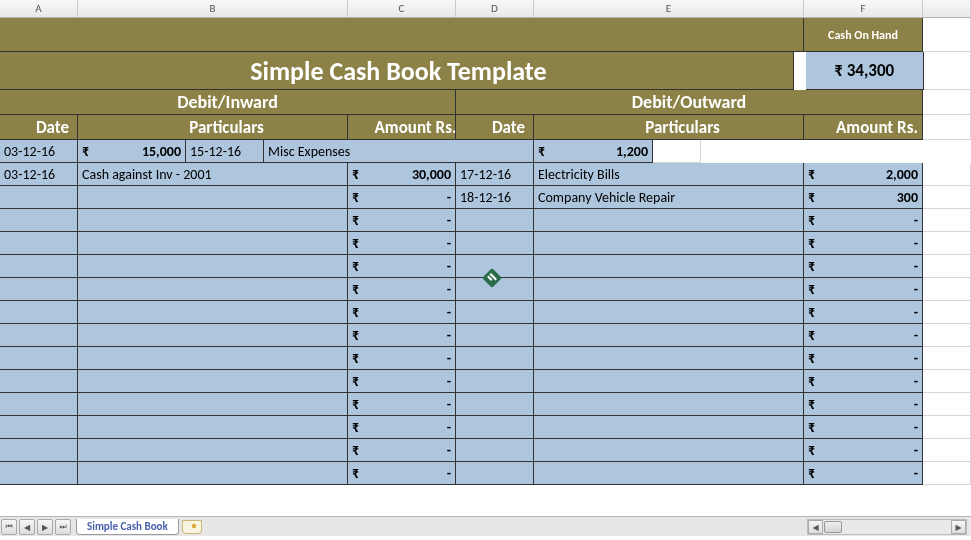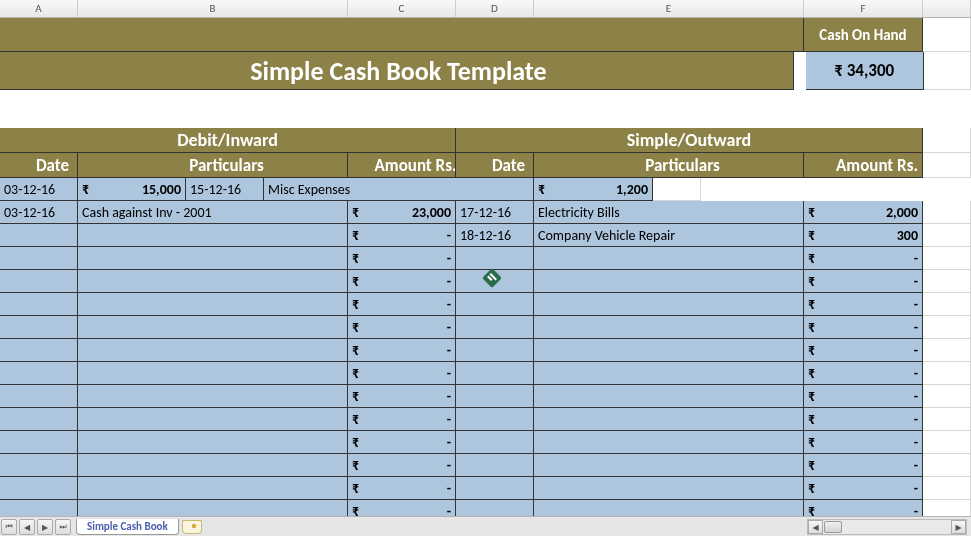--- a/index.html
+++ b/index.html
@@ -39,29 +39,29 @@
   align-items: center;
   font-size: 14px;
   padding: 0 4px;
   overflow: hidden;
   white-space: nowrap;
 }
 .olive { background: #8c8146; color: #fff; font-weight: bold; }
 .blue { background: #adc5dd; color: #000; }
 .title-row { height: 38px; }
 .title-cell { font-size: 26px; font-weight: bold; justify-content: center; }
-.section-row { height: 25px; margin-top: 38px; }
+.section-row { height: 25px; }
 .section-cell { font-size: 18px; justify-content: center; }
 .hdr-row { height: 25px; }
 .hdr-cell { font-size: 17px; font-weight: bold; justify-content: center; padding-left: 32px; }
 .amt-cell { justify-content: space-between; font-weight: bold; }
 .amt-cell .rs { font-weight: bold; }
 .amt-cell .val { text-align: right; }
 .coh-row { height: 34px; }
-.coh-cell { font-size: 15px; justify-content: center; }
+.coh-cell { font-size: 12px; justify-content: center; }
 .coh-val { font-size: 17px; justify-content: center; font-weight: bold; }
 .watermark {
   position: absolute;
   top: 264px; left: 478px;
   width: 28px; height: 28px;
   z-index: 10;
 }
 .tabbar {
   position: absolute;
   bottom: 4px; left: 0; right: 0;
@@ -131,21 +131,21 @@
       <div class="cell olive coh-cell" style="width: 119px;">Cash On Hand</div>
       <div class="cell ghost" style="width: 48px;"></div>
     </div>
     <div class="row title-row" style="height: 38px;">
       <div class="cell olive title-cell" style="width: 804px; padding-left: 8px;">Simple Cash Book Template</div>
       <div class="cell blue coh-val" style="width: 119px; margin-left: 12px;">₹ 34,300</div>
       <div class="cell ghost" style="width: 48px;"></div>
     </div>
     <div class="row section-row" style="height: 25px;">
       <div class="cell olive section-cell" style="width: 456px;">Debit/Inward</div>
-      <div class="cell olive section-cell" style="width: 467px;">Simple/Outward</div>
+      <div class="cell olive section-cell" style="width: 467px;">Debit/Outward</div>
       <div class="cell ghost" style="width: 48px;"></div>
     </div>
     <div class="row hdr-row" style="height: 25px;">
       <div class="cell olive hdr-cell" style="width: 78px;">Date</div>
       <div class="cell olive hdr-cell" style="width: 270px;">Particulars</div>
       <div class="cell olive hdr-cell" style="width: 108px;">Amount Rs.</div>
       <div class="cell olive hdr-cell" style="width: 78px;">Date</div>
       <div class="cell olive hdr-cell" style="width: 270px;">Particulars</div>
       <div class="cell olive hdr-cell" style="width: 119px;">Amount Rs.</div>
       <div class="cell ghost" style="width: 48px;"></div>
@@ -162,21 +162,21 @@
         <span class="rs">₹</span>
         <span class="val">1,200</span>
       </div>
       <div class="cell ghost" style="width: 48px;"></div>
     </div>
     <div class="row " style="height: 23px;">
       <div class="cell blue" style="width: 78px;">03-12-16</div>
       <div class="cell blue" style="width: 270px;">Cash against Inv - 2001</div>
       <div class="cell blue amt-cell" style="width: 108px;">
         <span class="rs">₹</span>
-        <span class="val">23,000</span>
+        <span class="val">30,000</span>
       </div>
       <div class="cell blue" style="width: 78px;">17-12-16</div>
       <div class="cell blue" style="width: 270px;">Electricity Bills</div>
       <div class="cell blue amt-cell" style="width: 119px;">
         <span class="rs">₹</span>
         <span class="val">2,000</span>
       </div>
       <div class="cell ghost" style="width: 48px;"></div>
     </div>
     <div class="row " style="height: 23px;">

